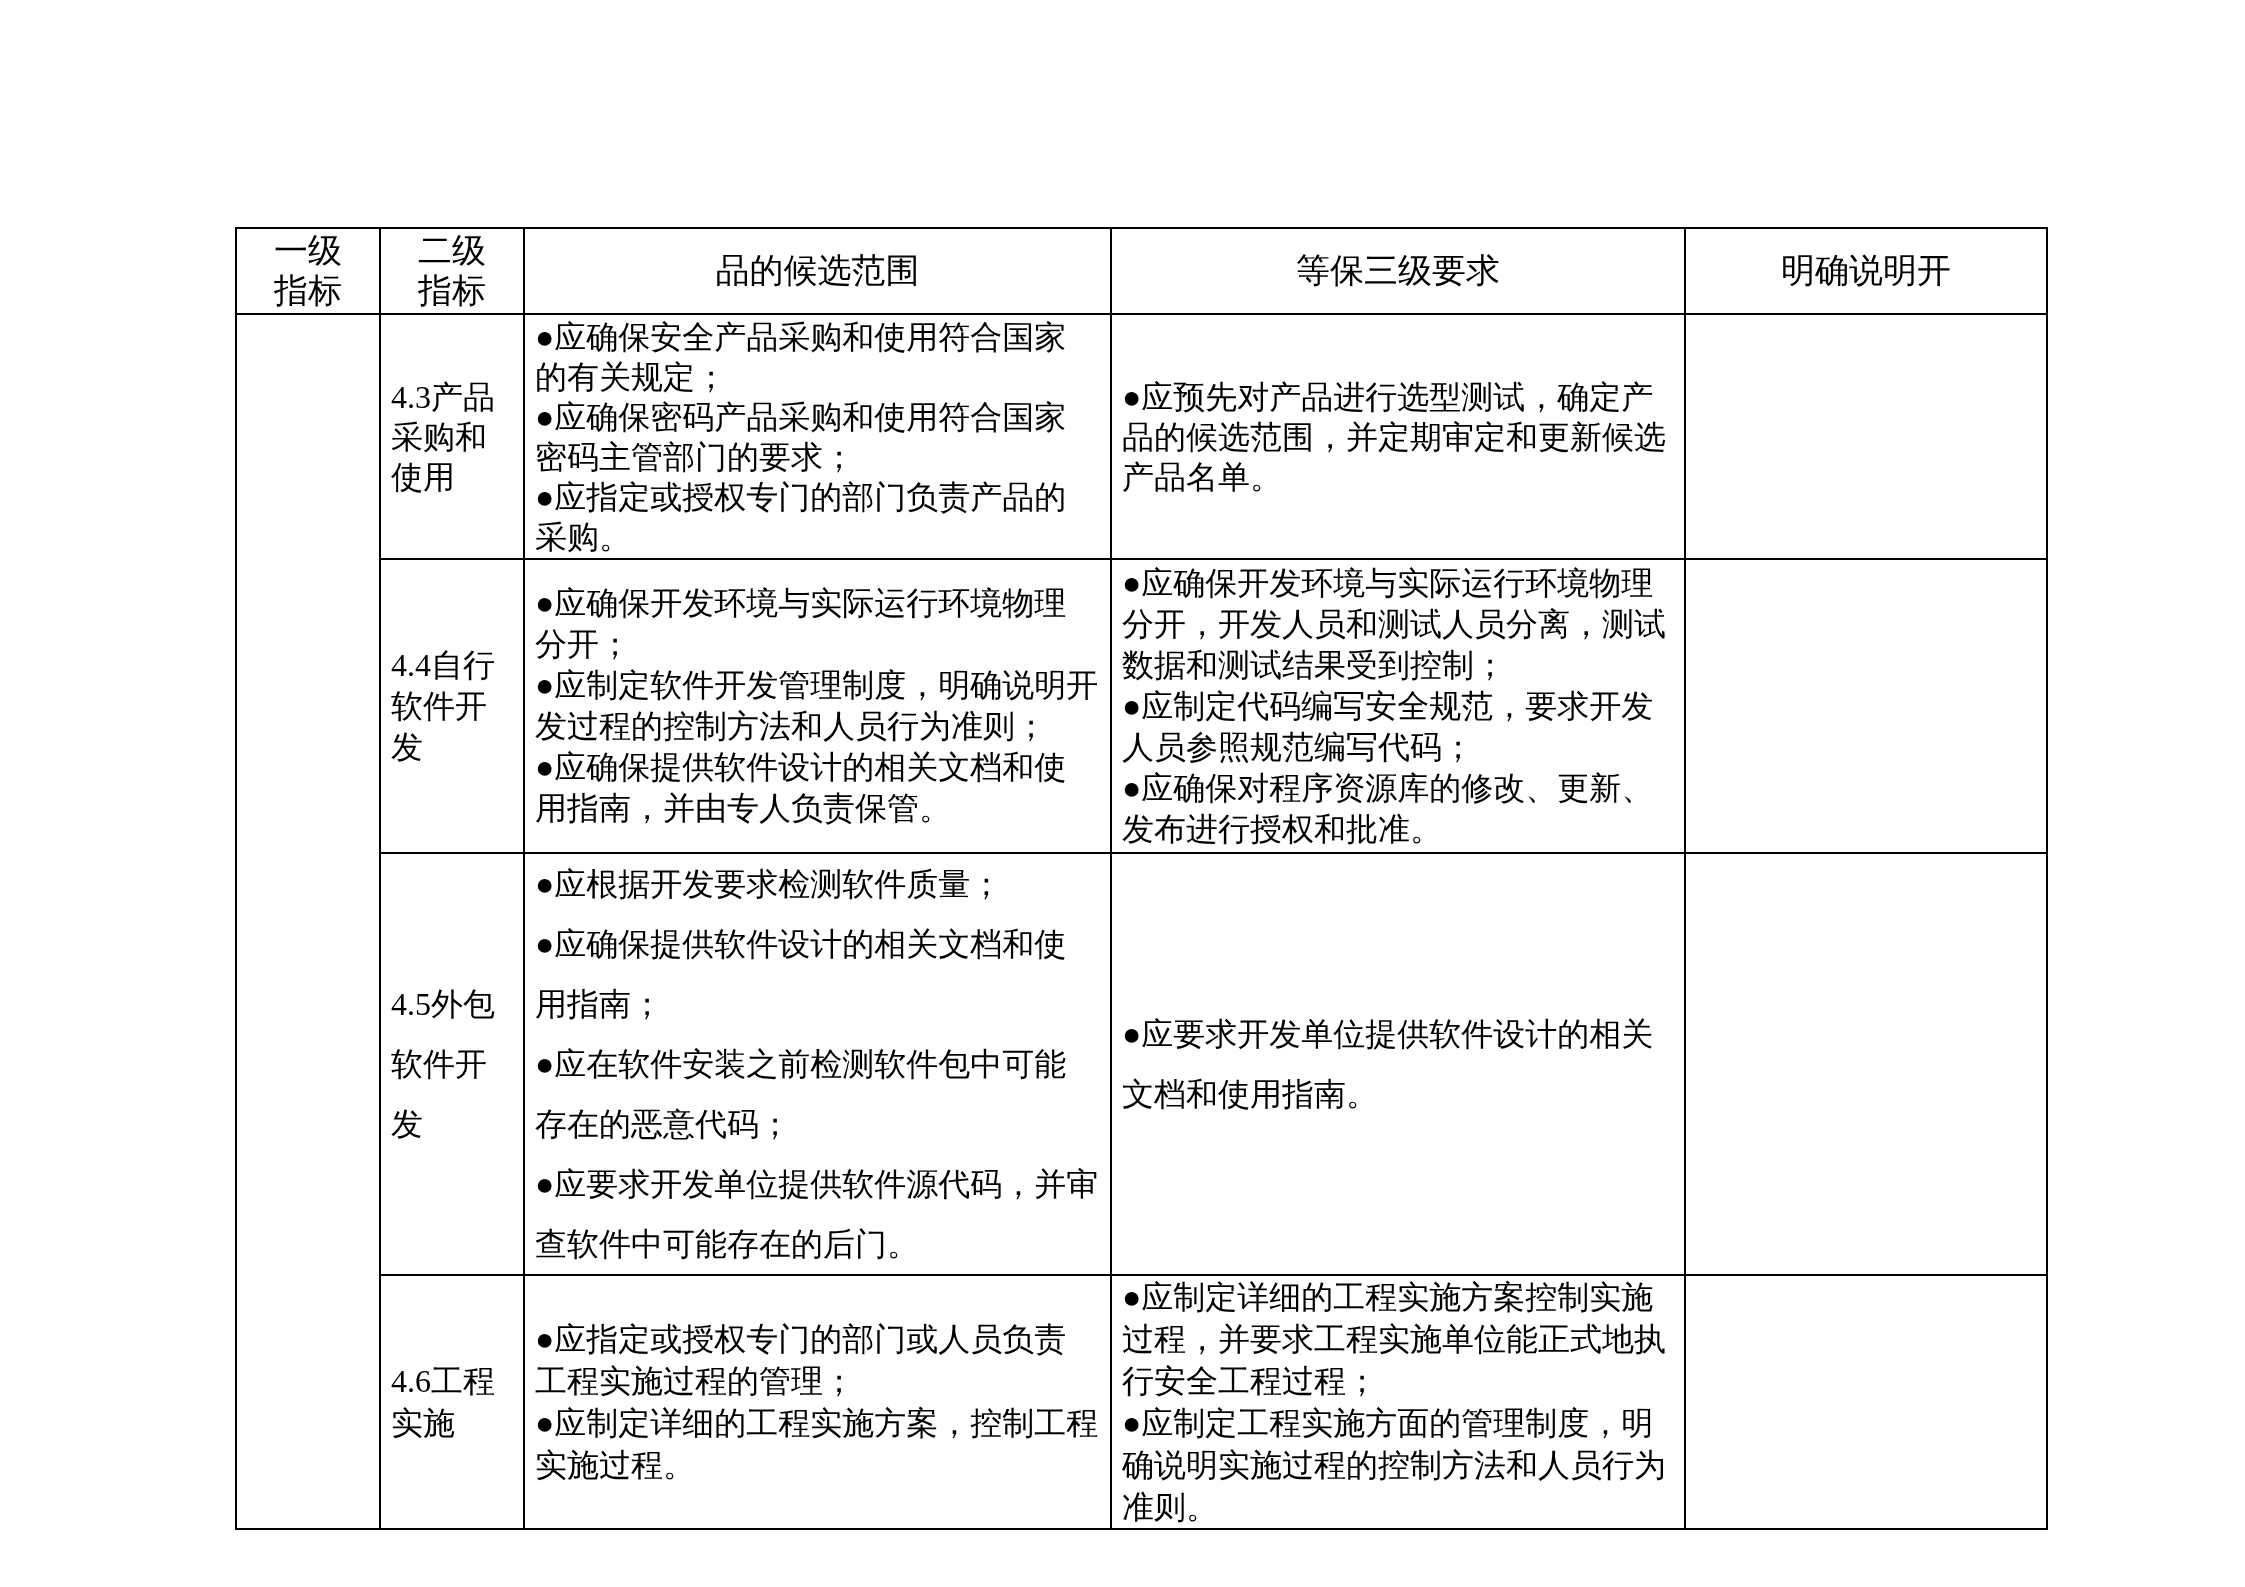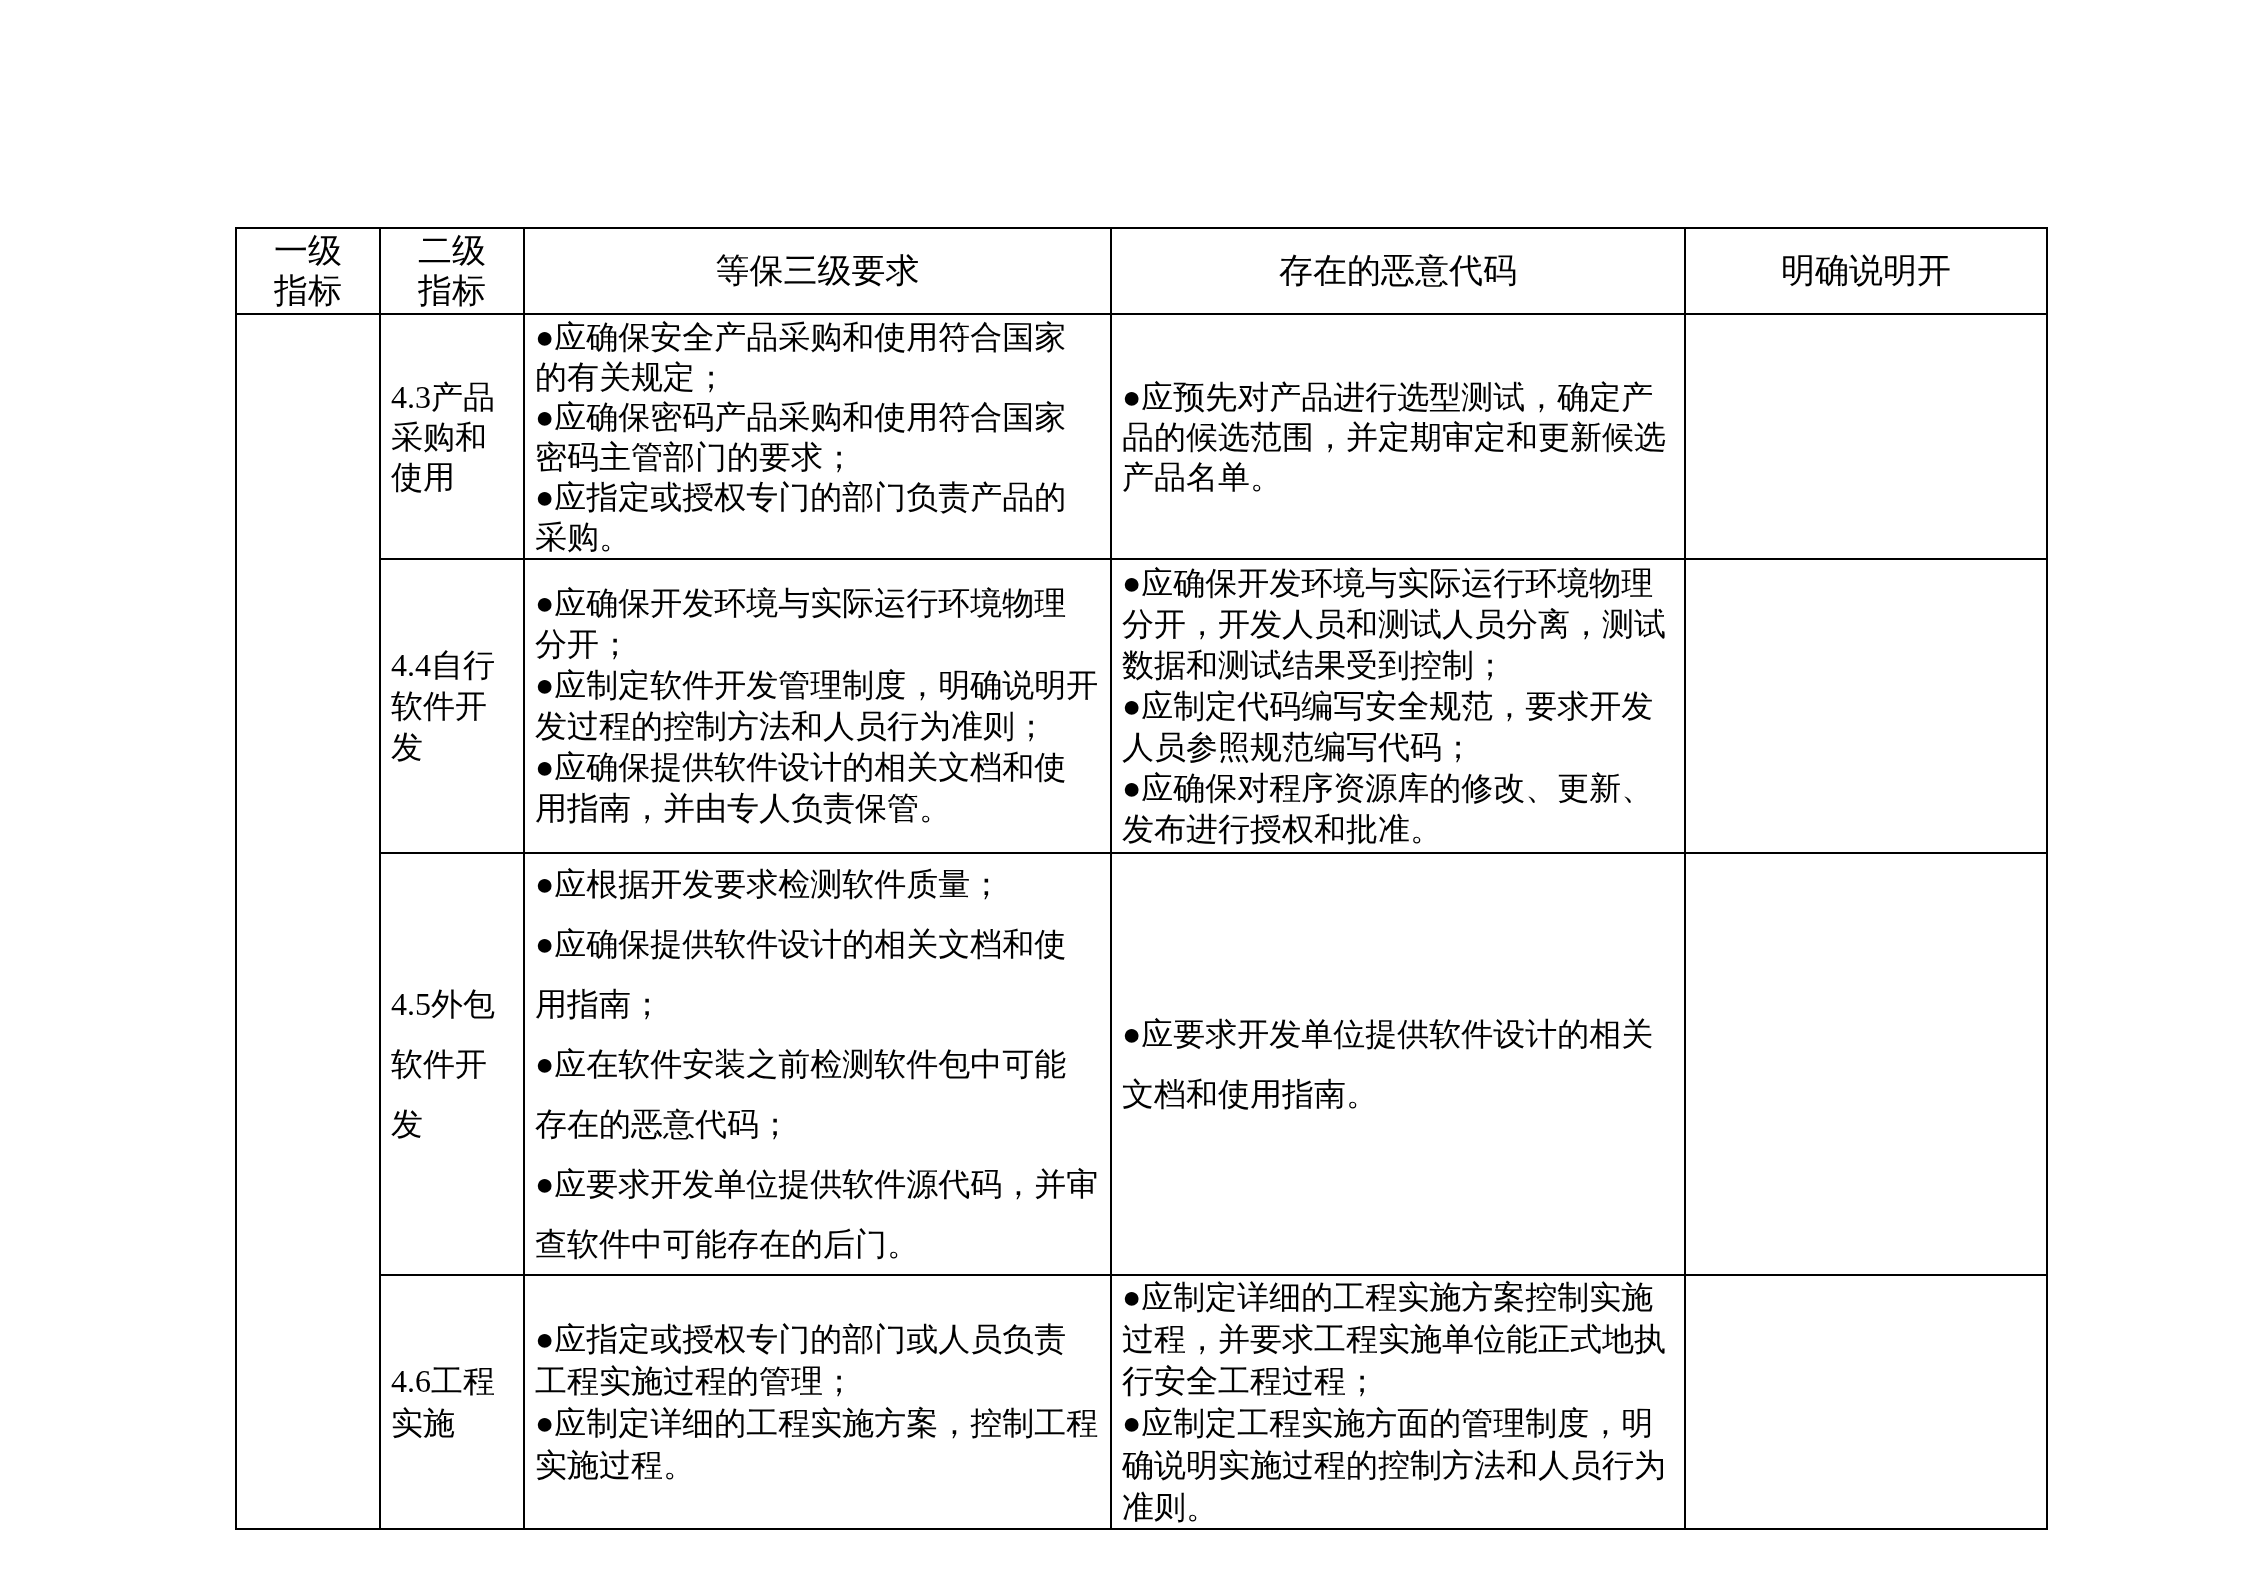--- a/index.html
+++ b/index.html
@@ -73,22 +73,22 @@
       <col style="width:587px">
       <col style="width:574px">
       <col style="width:362px">
     </colgroup>
     <tbody>
       <tr style="height:86px">
         <th>一级
 指标</th>
         <th>二级
 指标</th>
+        <th>品的候选范围</th>
         <th>等保三级要求</th>
-        <th>存在的恶意代码</th>
         <th>明确说明开</th>
       </tr>
       <tr class="row-43" style="height:245px">
         <td class="empty-cell" rowspan="4"></td>
         <td class="ind-cell">4.3产品
 采购和
 使用</td>
         <td>●应确保安全产品采购和使用符合国家
 的有关规定；
 ●应确保密码产品采购和使用符合国家

